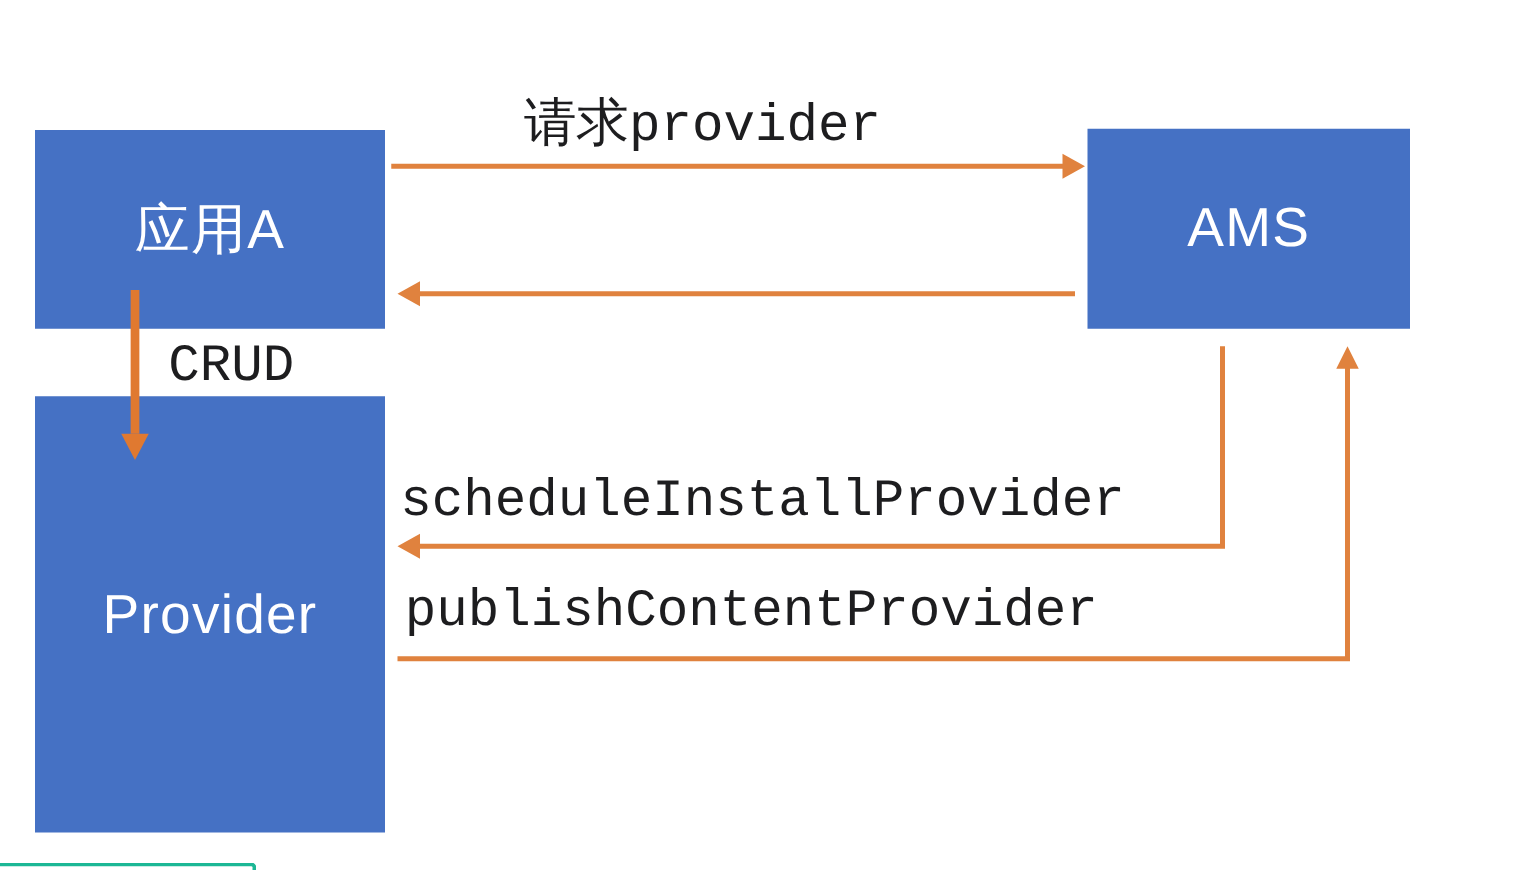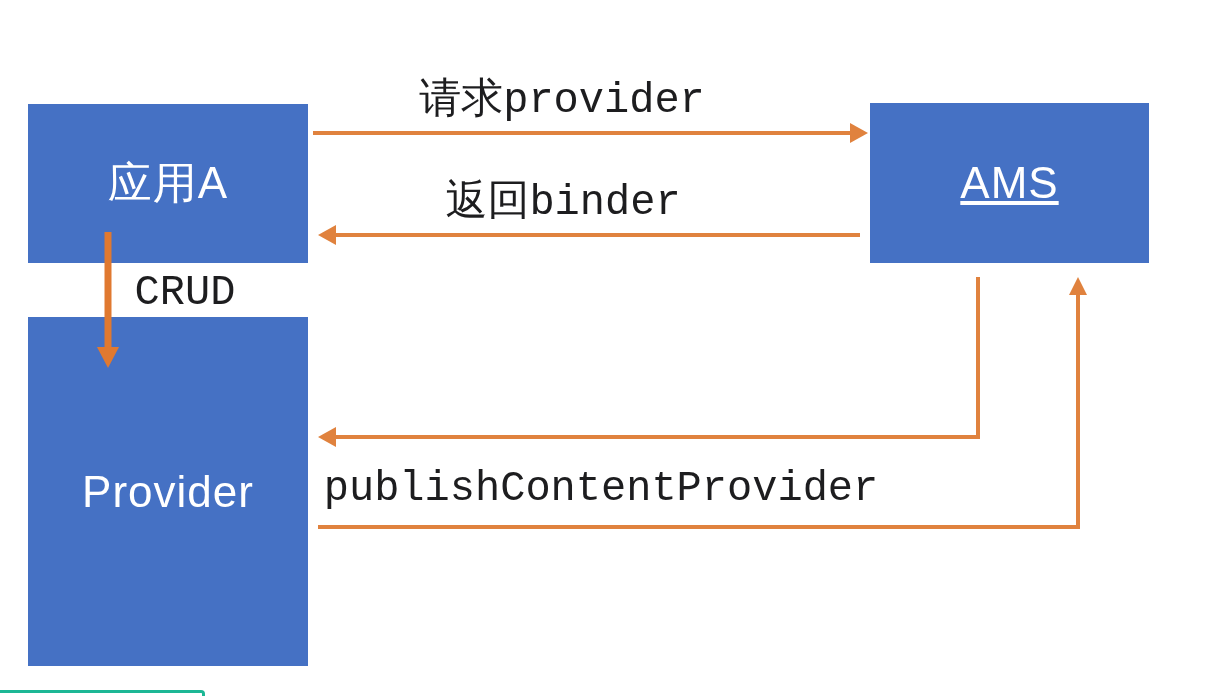--- a/index.html
+++ b/index.html
@@ -15,21 +15,21 @@
     position: absolute;
     background: #4571c4;
     color: #ffffff;
     display: flex;
     align-items: center;
     justify-content: center;
     font-size: 44px;
     letter-spacing: 1px;
   }
   .node-app-a    { left: 28px;  top: 104px; width: 280px; height: 159px; align-items: center; }
-  .node-ams      { left: 870px; top: 103px; width: 279px; height: 160px; text-decoration: underline; }
+  .node-ams      { left: 870px; top: 103px; width: 258px; height: 160px; }
   .node-provider { left: 28px;  top: 317px; width: 280px; height: 349px; }
   .edge-label {
     position: absolute;
     color: #1d1d1f;
     font-size: 42px;
     white-space: nowrap;
     transform: translate(-50%, -50%);
     font-family: Liberation Mono, monospace;
   }
   .lbl-request  { left: 562px; top: 98px;  }
@@ -92,19 +92,19 @@
       <polygon points="336,427 318,437 336,447" fill="#e0823e" stroke="none"></polygon>
     </g>
 
     <g fill="none" stroke="#e0823e" stroke-width="4">
       <polyline points="318,527 1078,527 1078,294"></polyline>
       <polygon points="1069,295 1087,295 1078,277" fill="#e0823e" stroke="none"></polygon>
     </g>
   </svg>
 
   <div class="edge-label lbl-request">请求provider</div>
-  <div class="edge-label lbl-return">返回binder</div>
   <div class="edge-label lbl-crud">CRUD</div>
+  <div class="edge-label lbl-schedule">scheduleInstallProvider</div>
   <div class="edge-label lbl-publish">publishContentProvider</div>
 
   <div class="progress-underline"></div>
 
 </div>
 
 </body></html>

